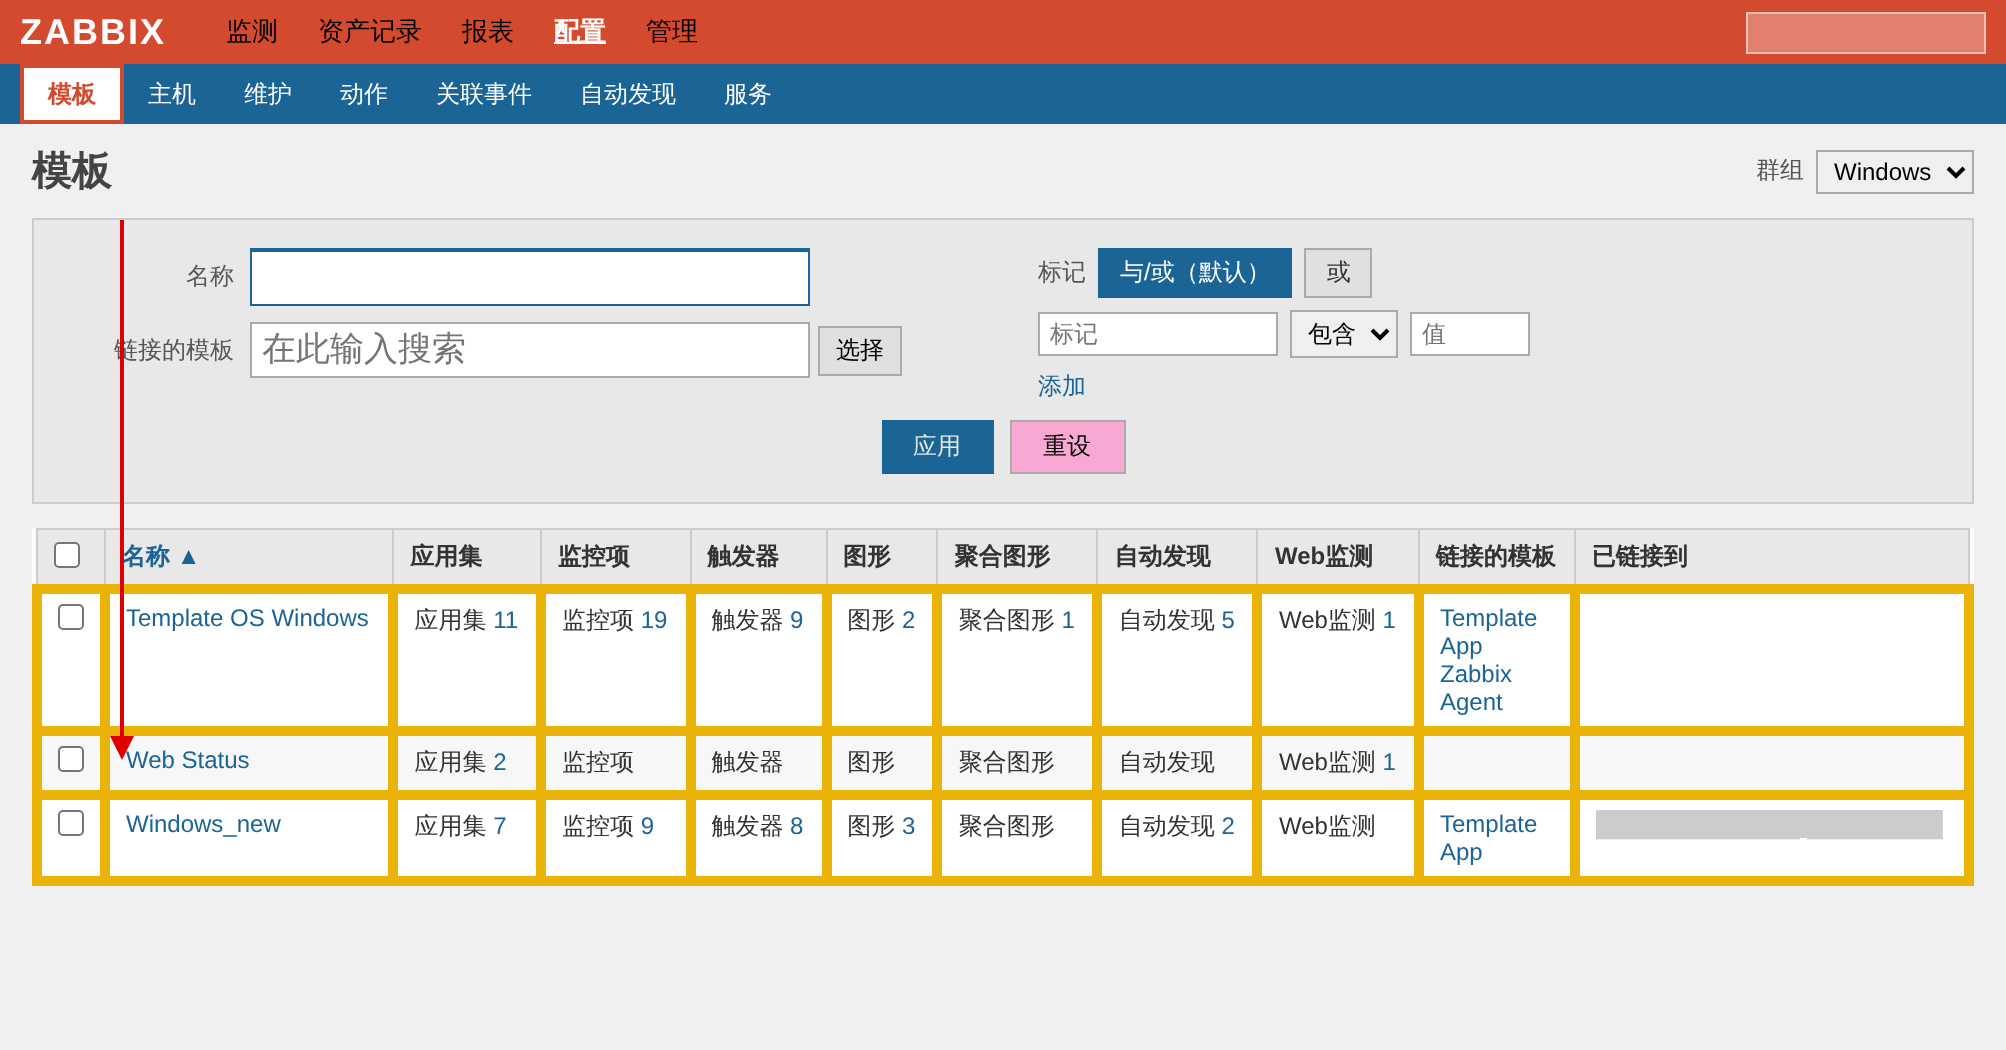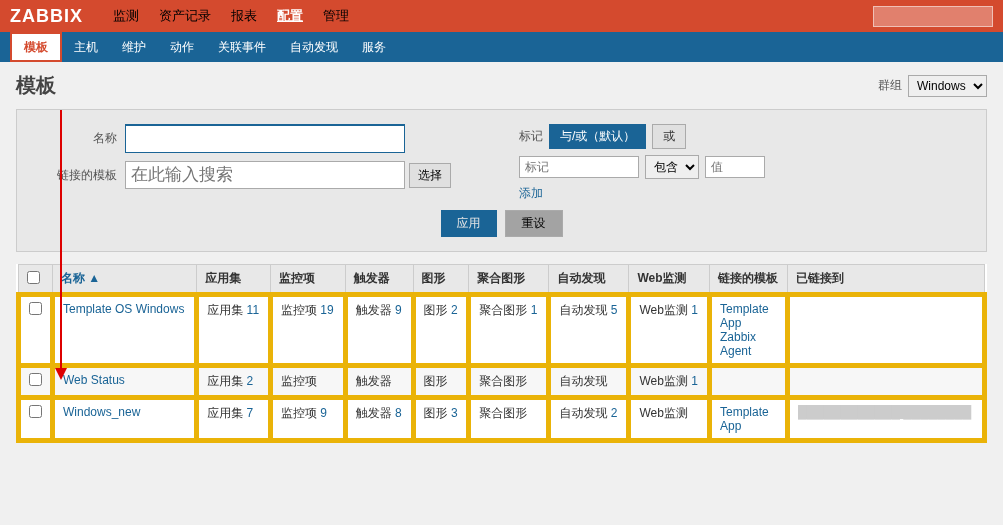--- a/index.html
+++ b/index.html
@@ -199,21 +199,21 @@
     }
     .btn-apply {
       background: #1a6496;
       color: #e5e5e5;
       border: none;
       padding: 4px 16px;
       cursor: pointer;
       font-size: 12px;
     }
     .btn-reset {
-      background: #a3a3a3;
+      background: #f9a8d4;
       border: 1px solid #aaa;
       padding: 4px 16px;
       cursor: pointer;
       font-size: 12px;
     }
 
     
     .data-table {
       width: 100%;
       border-collapse: collapse;

